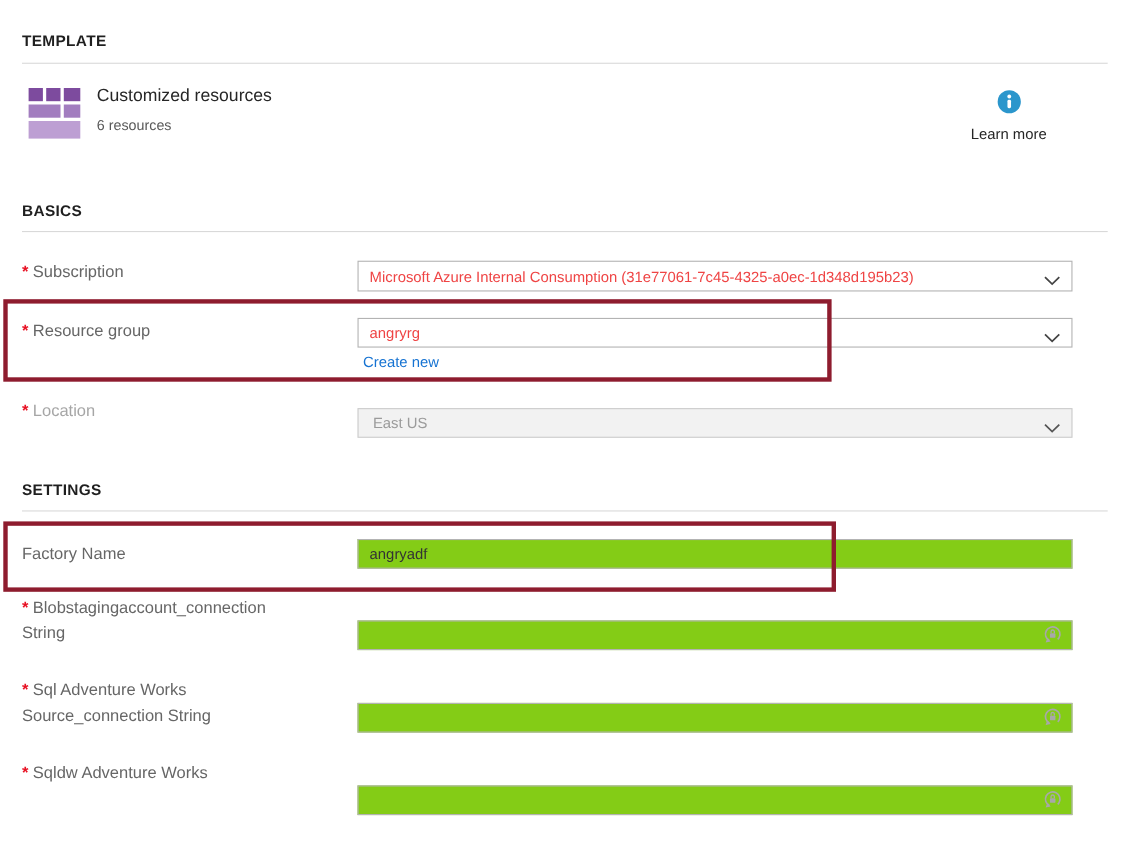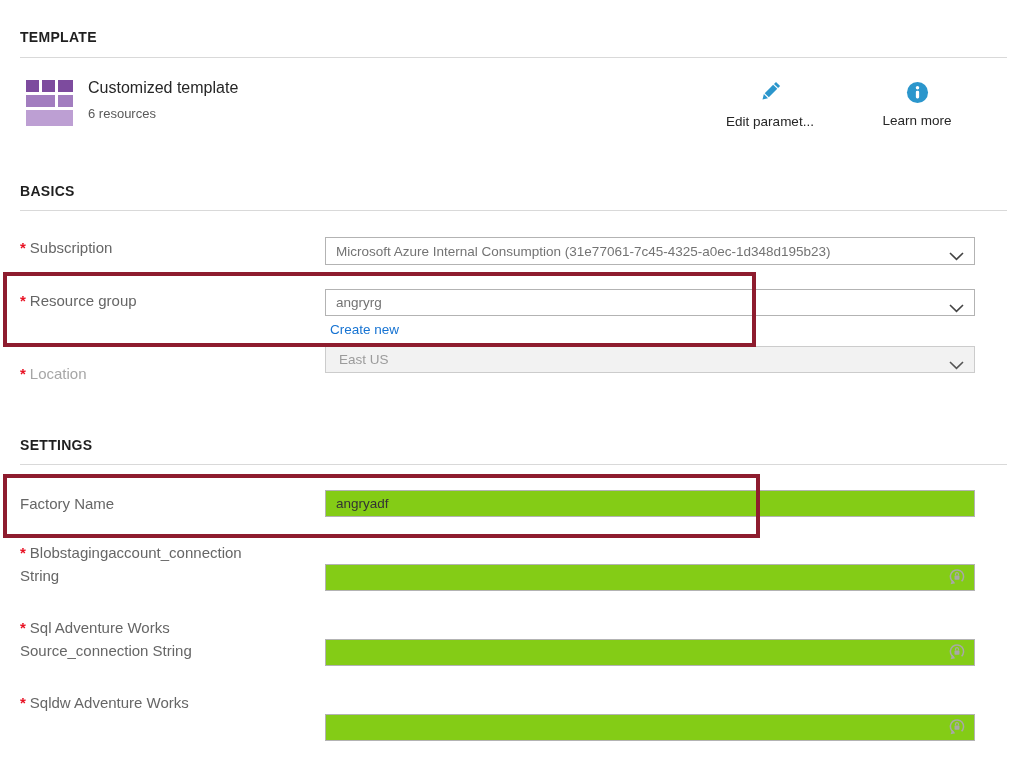--- a/index.html
+++ b/index.html
@@ -24,21 +24,21 @@
   .action .lbl { font-size:13.5px; color:#262626; margin-top:5px; white-space:nowrap; }
   
   .field-label { font-size:15px; color:#666666; white-space:nowrap; }
   .field-label .req { color:#e81123; font-weight:bold; margin-right:4px; }
   .field-label.disabled { color:#a6a6a6; }
   .dropdown {
     width:650px; height:28px; border:1px solid #b3b3b3; background:#ffffff;
     display:flex; align-items:center; padding:0 30px 0 10px; cursor:pointer;
   }
   .dropdown .val {
-    font-size:13.5px; color:#737373; white-space:nowrap; overflow:hidden;
+    font-size:13.5px; color:#ef4444; white-space:nowrap; overflow:hidden;
   }
   .dropdown.disabled { background:#f2f2f2; border-color:#cccccc; cursor:default; }
   .dropdown.disabled .val { color:#9b9b9b; }
   .chev { position:absolute; right:10px; top:50%; margin-top:-4px; }
   .txt-input {
     width:650px; height:27px; border:1px solid #b3b3b3; background:#84cc16;
     font-family:"Liberation Sans", sans-serif; font-size:13.5px; color:#333;
     padding:0 32px 0 10px; outline:none;
   }
   .input-wrap { position:absolute; width:650px; height:27px; }
@@ -59,36 +59,24 @@
   <div class="abs rule" style="left:20px; top:57px; width:987px;"></div>
 
   <div class="abs tpl-icon" style="left:26px; top:80px;">
     <div style="left:0;  top:0;  width:13px; height:12px; background:#7d4b9e;"></div>
     <div style="left:16px;top:0;  width:13px; height:12px; background:#7d4b9e;"></div>
     <div style="left:32px;top:0;  width:15px; height:12px; background:#7d4b9e;"></div>
     <div style="left:0;  top:15px;width:29px; height:12px; background:#a27dbf;"></div>
     <div style="left:32px;top:15px;width:15px; height:12px; background:#a27dbf;"></div>
     <div style="left:0;  top:30px;width:47px; height:16px; background:#bd9fd3;"></div>
   </div>
-  <div class="abs card-title" style="left:88px; top:79px;">Customized template</div>
+  <div class="abs card-title" style="left:88px; top:79px;">Customized resources</div>
   <div class="abs card-sub" style="left:88px; top:106px;">6 resources</div>
 
 
-  <div class="abs action" style="left:703px; top:79px; width:134px;">
-    <span>
-      <svg width="26" height="26" viewBox="0 0 24 24">
-        <g transform="rotate(45 12 12)" fill="#2b96cc">
-          <rect x="9.3" y="1.5" width="5.4" height="2.6"></rect>
-          <rect x="9.3" y="5.2" width="5.4" height="11"></rect>
-          <polygon points="9.3,17.3 14.7,17.3 12,21.8"></polygon>
-        </g>
-      </svg>
-    </span>
-    <span class="lbl">Edit paramet...</span>
-  </div>
 
   <div class="abs action" style="left:850px; top:81px; width:134px;">
     <span>
       <svg width="23" height="23" viewBox="0 0 24 24">
         <circle cx="12" cy="12" r="11" fill="#2b96cc"></circle>
         <circle cx="12" cy="7" r="1.8" fill="#ffffff"></circle>
         <rect x="10.3" y="10.2" width="3.4" height="8" rx="1.4" fill="#ffffff"></rect>
       </svg>
     </span>
     <span class="lbl">Learn more</span>
@@ -119,21 +107,21 @@
       <svg width="15" height="9" viewBox="0 0 15 9">
           <polyline points="1,1 7.5,7.3 14,1" fill="none" stroke="#444" stroke-width="1.6"></polyline>
         </svg>
     </span>
   </div>
   <div class="abs link" style="left:330px; top:322px;">Create new</div>
 
   <div class="abs field-label disabled" style="left:20px; top:365px;">
     <span class="req">*</span><span>Location</span>
   </div>
-  <div class="abs dropdown disabled" style="left:325px; top:346px; height:27px;padding-left:13px;">
+  <div class="abs dropdown disabled" style="left:325px; top:371px; height:27px;padding-left:13px;">
     <span class="val">East US</span>
     <span class="chev">
       <svg width="15" height="9" viewBox="0 0 15 9">
           <polyline points="1,1 7.5,7.3 14,1" fill="none" stroke="#555" stroke-width="1.6"></polyline>
         </svg>
     </span>
   </div>
 
   <div class="abs section-heading" style="left:20px; top:437px;">SETTINGS</div>
   <div class="abs rule" style="left:20px; top:464px; width:987px;"></div>

